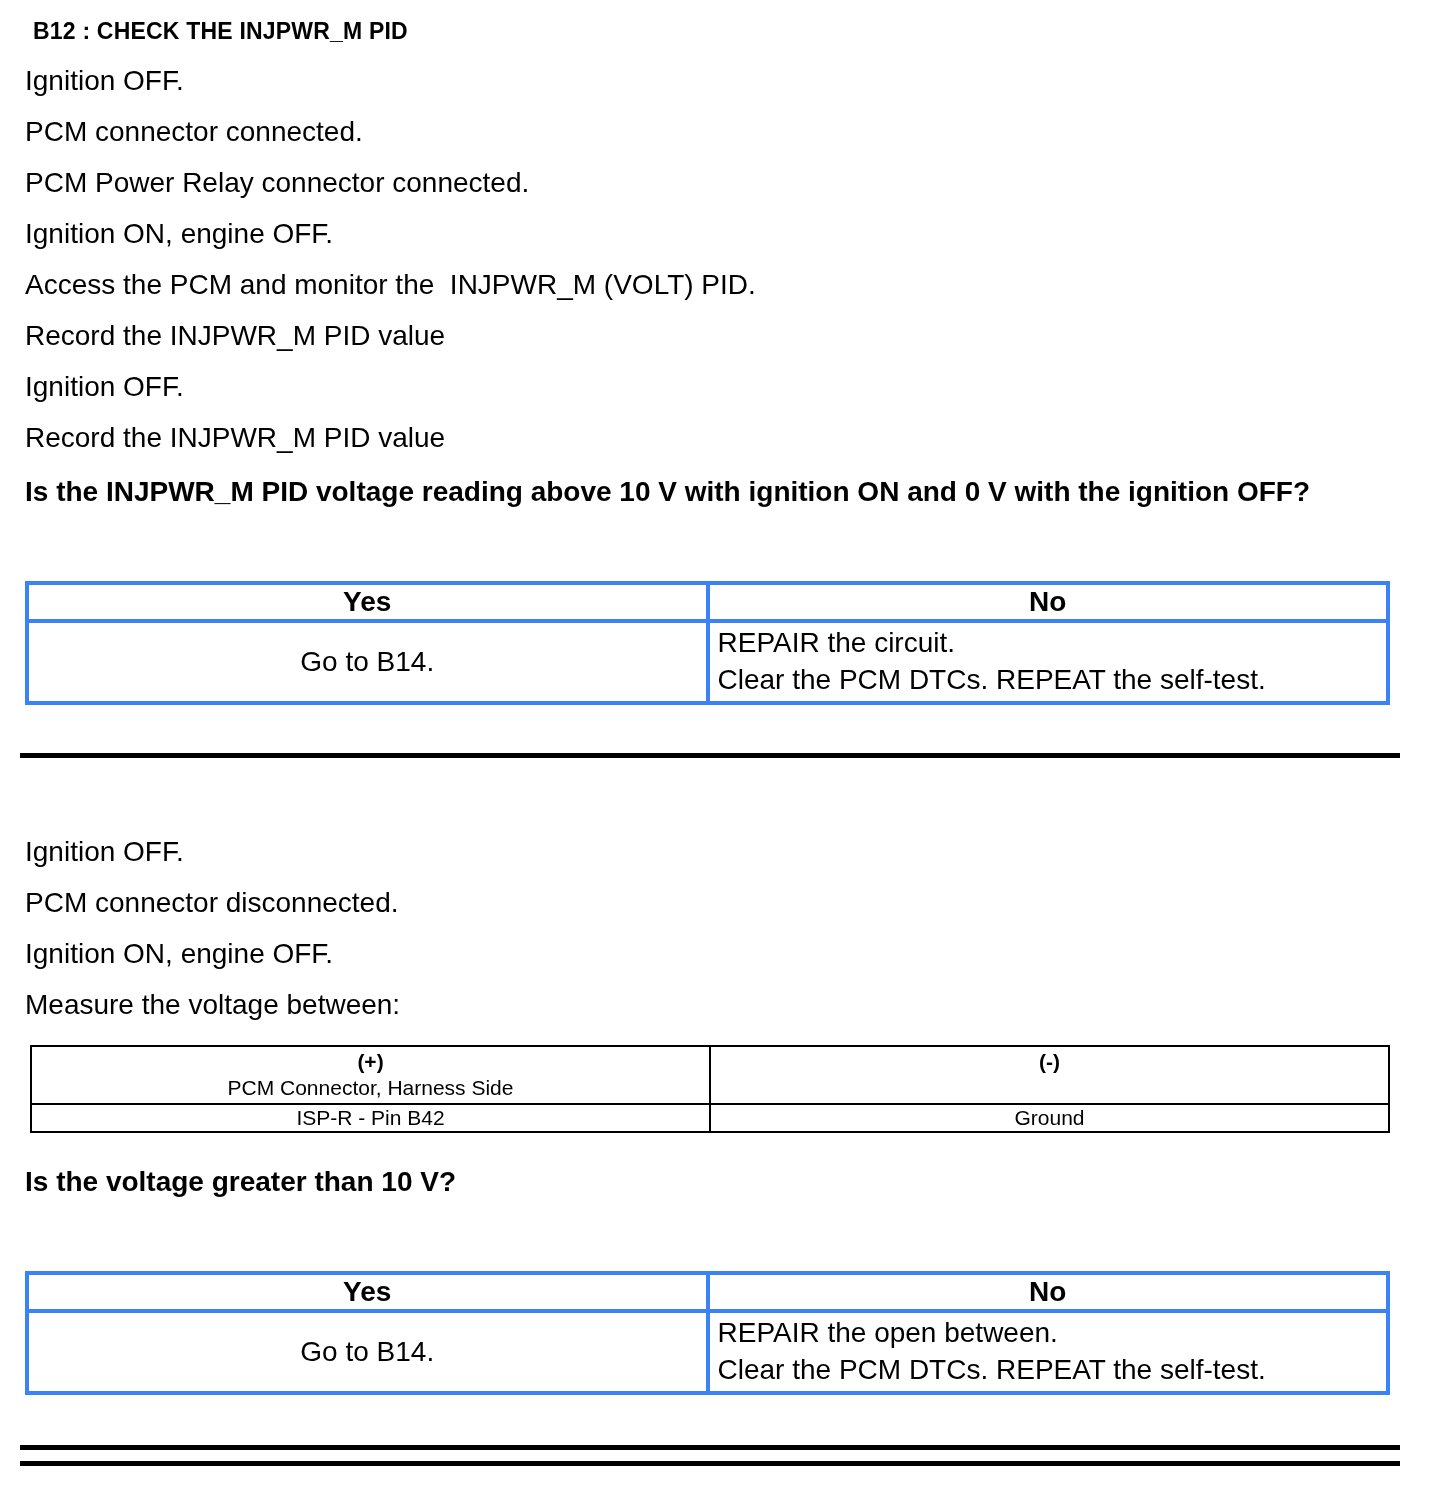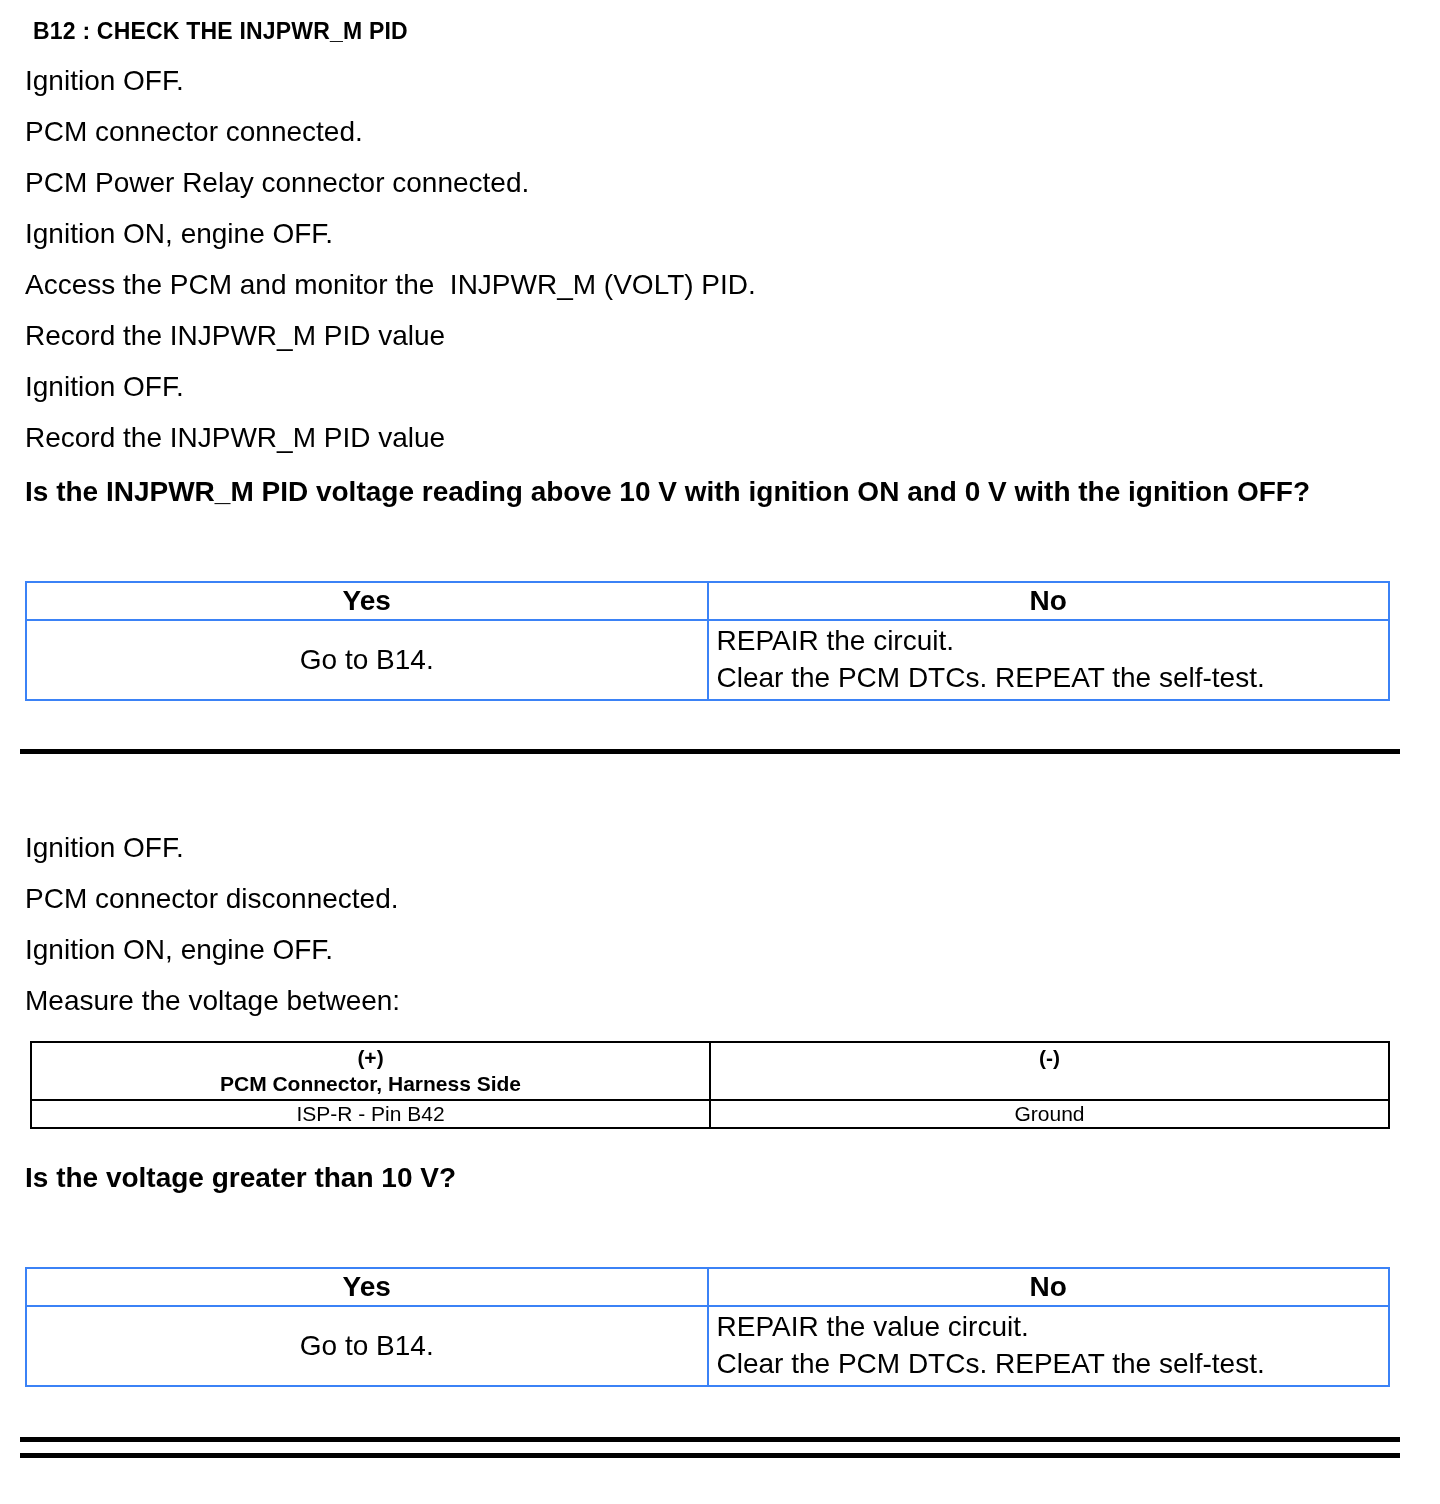--- a/index.html
+++ b/index.html
@@ -30,41 +30,41 @@
     font-size: 28px;
     font-weight: bold;
     line-height: 1.35;
     max-width: 1330px;
     margin: 4px 0 0 0;
   }
 
   table { border-collapse: collapse; table-layout: fixed; width: 1365px; }
 
   .decision-table { margin-top: 70px; }
-  .decision-table th, .decision-table td { border: 2px solid #3b82f6; }
+  .decision-table th, .decision-table td { border: 4px solid #3b82f6; }
   .decision-table th {
     font-size: 28px;
     font-weight: bold;
     text-align: center;
     height: 38px;
     padding: 1px 6px;
     width: 50%;
   }
   .decision-table td {
     font-size: 28px;
     height: 78px;
     vertical-align: middle;
   }
   .decision-table td.yes-cell { text-align: center; padding: 2px 14px; }
   .decision-table td.no-cell  { text-align: left; padding: 2px 8px; line-height: 1.32; }
 
   .measure-table { margin-top: 24px; margin-left: 5px; width: 1360px; }
   .measure-table th, .measure-table td { border: 2px solid #000; text-align: center; width: 50%; }
   .measure-table th { font-size: 21px; font-weight: bold; padding: 2px 4px; vertical-align: top; line-height: 1.25; }
-  .measure-table th .sub-line { font-weight: bold; font-size: 21px; }
+  .measure-table th .sub-line { font-weight: normal; font-size: 21px; }
   .measure-table td { font-size: 21px; font-weight: normal; padding: 1px 4px; height: 20px; }
 
   .section-divider {
     border: none;
     border-top: 5px solid #000;
     margin: 48px 0 0 -5px;
     width: 1380px;
     height: 0;
   }
   .section-gap { height: 78px; }
@@ -146,21 +146,21 @@
 
     <table class="decision-table">
       <tbody>
         <tr>
           <th>Yes</th>
           <th>No</th>
         </tr>
         <tr>
           <td class="yes-cell">Go to B14.</td>
           <td class="no-cell">
-            <div>REPAIR the value circuit.</div>
+            <div>REPAIR the open between.</div>
             <div>Clear the PCM DTCs. REPEAT the self-test.</div>
           </td>
         </tr>
       </tbody>
     </table>
   </section>
 
   <div class="end-rules">
     <hr class="end-rule">
     <hr class="end-rule">

